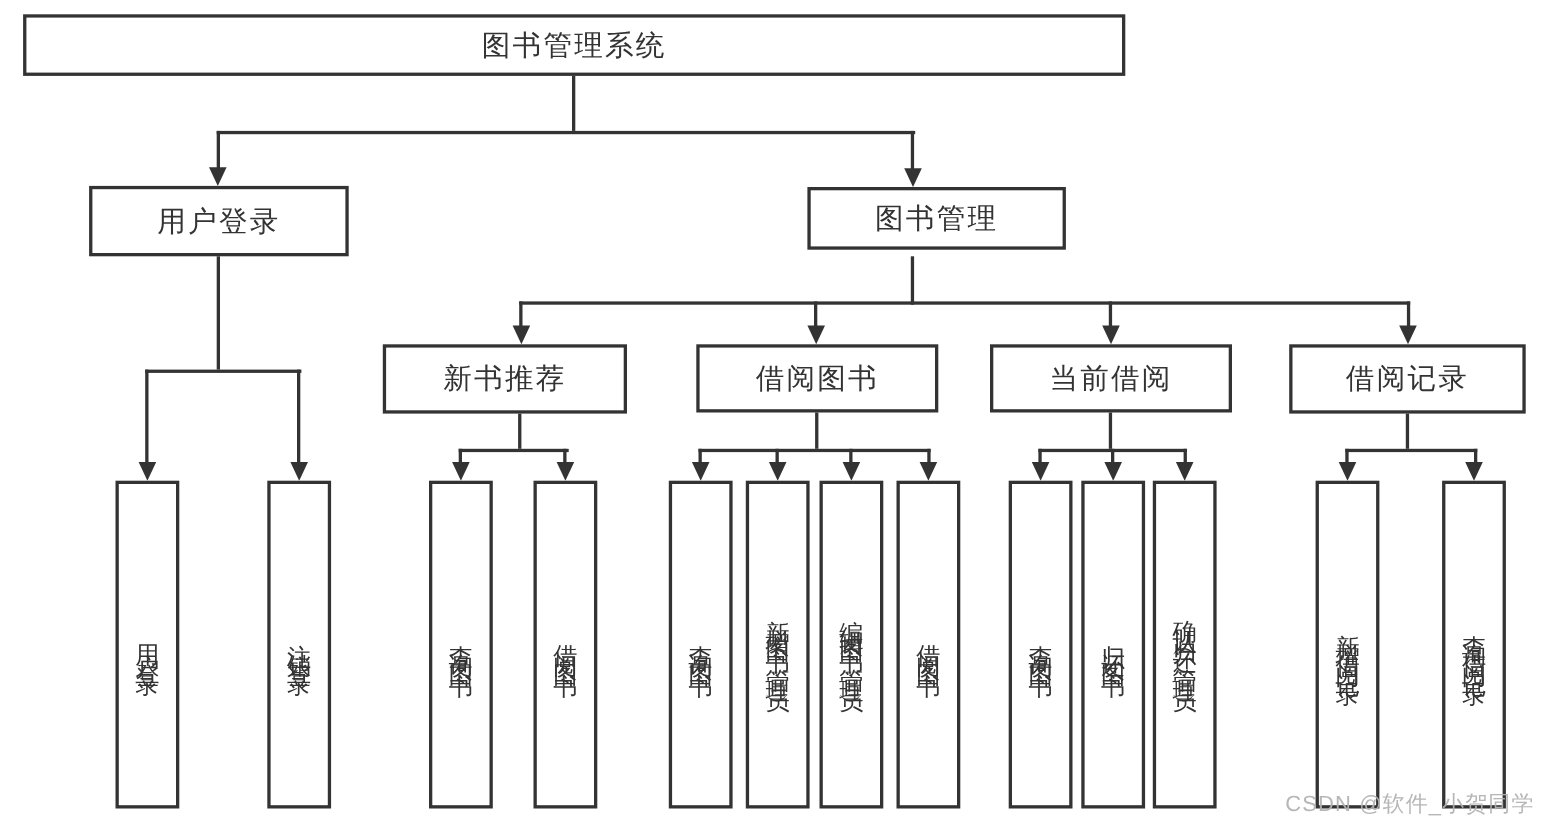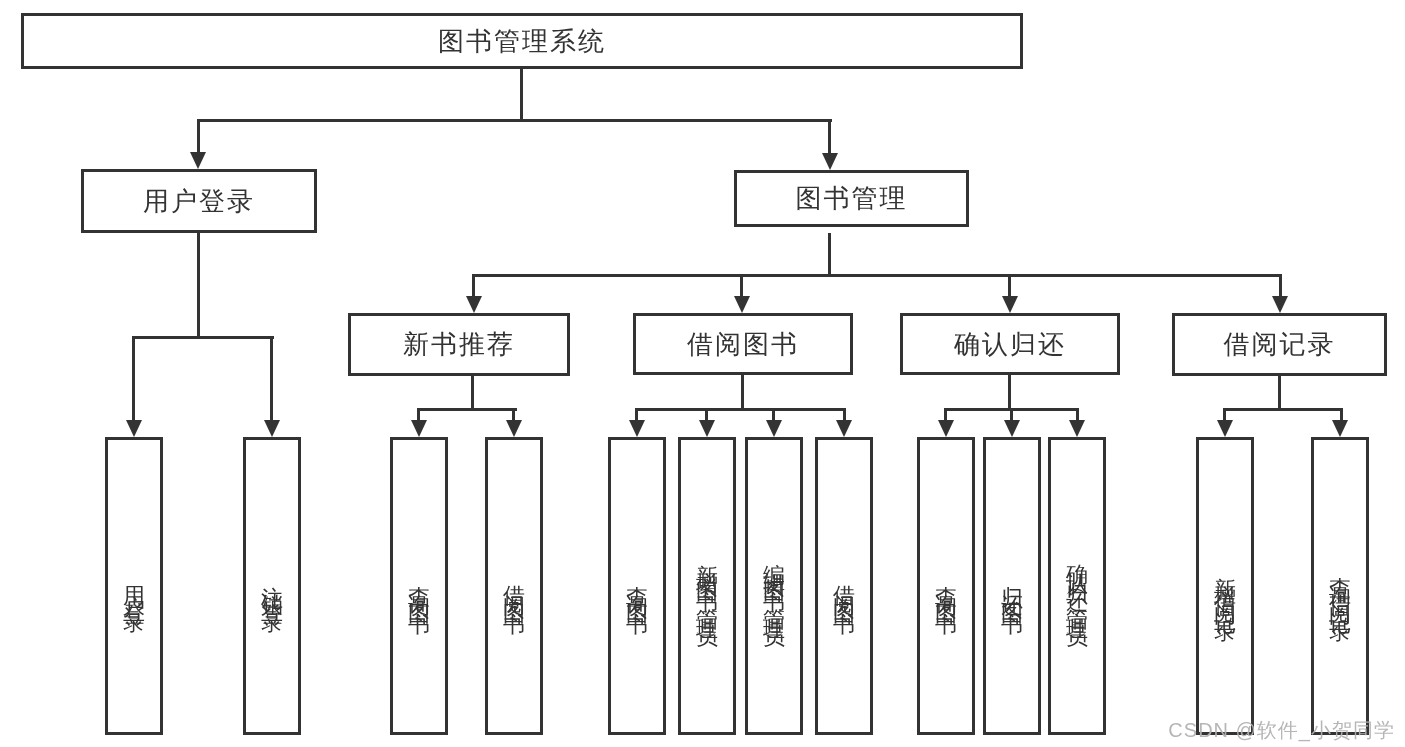--- a/index.html
+++ b/index.html
@@ -109,21 +109,21 @@
   <div class="line" style="left:1279px; top:274px; width:3px; height:25px;"></div>
   <div class="arrow" style="left:1272px; top:296px;"></div>
 
   <div class="box" style="left:348px; top:313px; width:222px; height:63px;">
     <span class="hlabel">新书推荐</span>
   </div>
   <div class="box" style="left:633px; top:313px; width:220px; height:62px;">
     <span class="hlabel">借阅图书</span>
   </div>
   <div class="box" style="left:900px; top:313px; width:220px; height:62px;">
-    <span class="hlabel">确认归还</span>
+    <span class="hlabel">当前借阅</span>
   </div>
   <div class="box" style="left:1172px; top:313px; width:215px; height:63px;">
     <span class="hlabel">借阅记录</span>
   </div>
 
   <div class="line" style="left:471px; top:376px; width:3px; height:32px;"></div>
   <div class="line" style="left:417px; top:408px; width:100px; height:3px;"></div>
   <div class="line" style="left:417px; top:408px; width:3px; height:14px;"></div>
   <div class="arrow" style="left:411px; top:420px;"></div>
   <div class="line" style="left:512px; top:408px; width:3px; height:14px;"></div>

